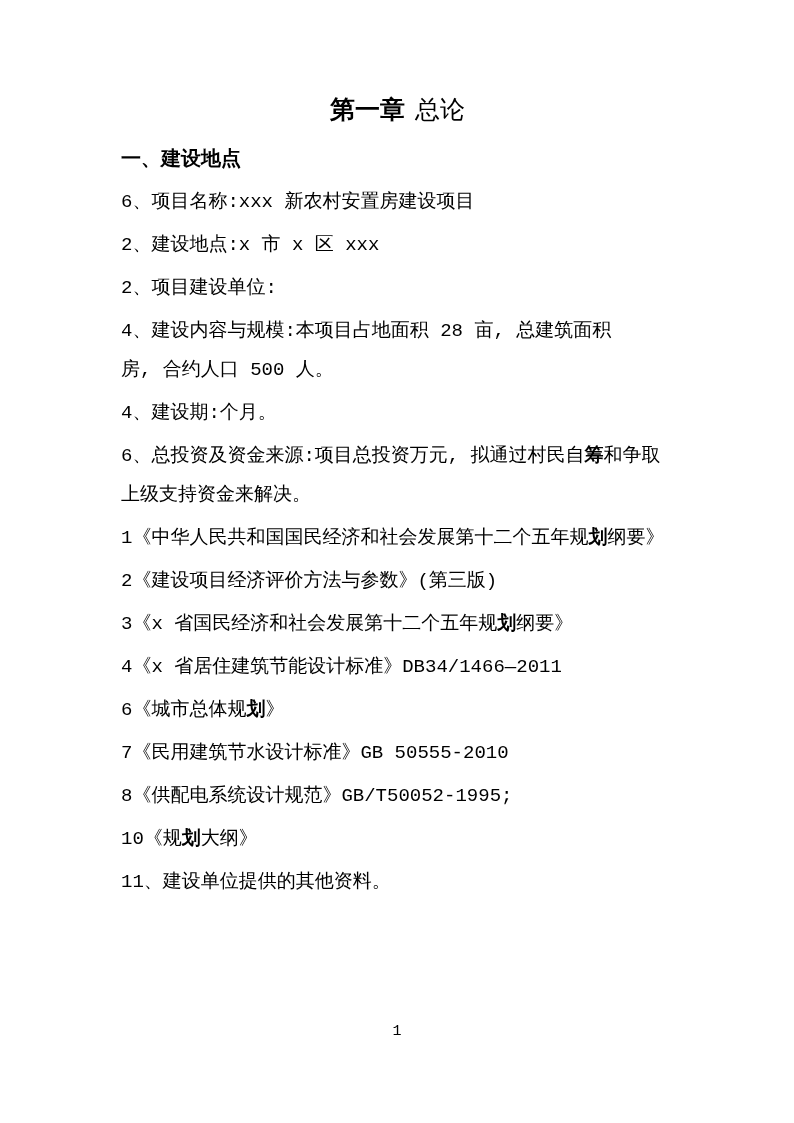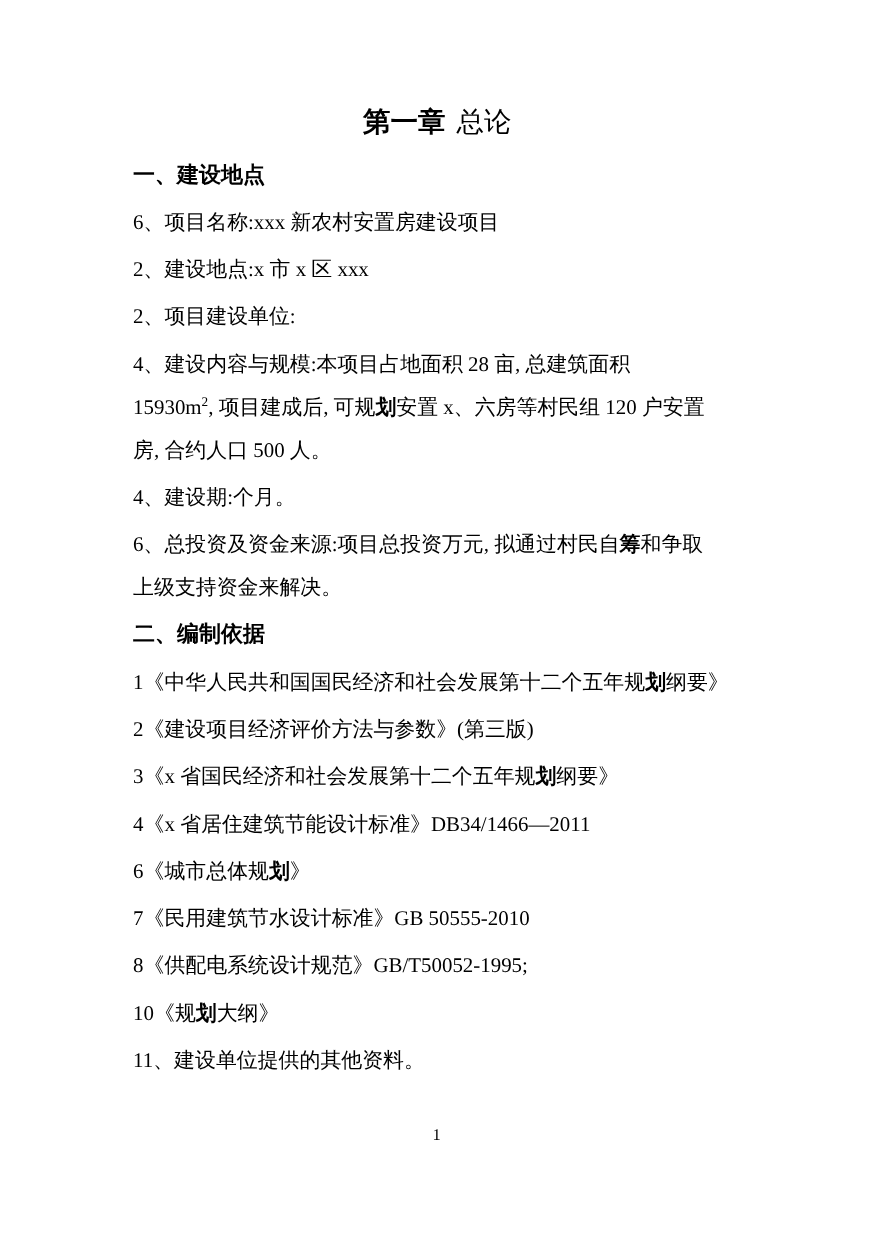--- a/index.html
+++ b/index.html
@@ -9,21 +9,21 @@
   }
   .page {
     position: relative;
     width: 794px;
     height: 1123px;
     margin: 0 auto;
     background: #ffffff;
     color: #000000;
     box-sizing: border-box;
     padding: 96px 120px 0 121px;
-    font-family: Liberation Serif, serif;
+    font-family: Liberation Mono, monospace;
     font-size: 19px;
     overflow: hidden;
   }
   .doc-title {
     text-align: center;
     font-size: 25px;
     line-height: 32px;
     margin-bottom: 12px;
     white-space: nowrap;
   }
@@ -77,32 +77,28 @@
         <div class="line"><span class="seg">6、项目名称:xxx 新农村安置房建设项目</span></div>
       </div>
       <div class="block para">
         <div class="line"><span class="seg">2、建设地点:x 市 x 区 xxx</span></div>
       </div>
       <div class="block para">
         <div class="line"><span class="seg">2、项目建设单位:</span></div>
       </div>
       <div class="block para">
         <div class="line"><span class="seg">4、建设内容与规模:本项目占地面积 28 亩, 总建筑面积</span></div>
-        <div class="line"><span class="seg">15930m</span><span class="seg sup">2</span><span class="seg">, 项目建成后, 可规</span><span class="seg b">划</span><span class="seg">安置 x、六房等村民组 120 户安置</span></div>
         <div class="line"><span class="seg">房, 合约人口 500 人。</span></div>
       </div>
       <div class="block para">
         <div class="line"><span class="seg">4、建设期:个月。</span></div>
       </div>
       <div class="block para">
         <div class="line"><span class="seg">6、总投资及资金来源:项目总投资万元, 拟通过村民自</span><span class="seg b">筹</span><span class="seg">和争取</span></div>
         <div class="line"><span class="seg">上级支持资金来解决。</span></div>
-      </div>
-      <div class="block heading">
-        <div class="line"><span class="seg">二、编制依据</span></div>
       </div>
       <div class="block para">
         <div class="line"><span class="seg">1《中华人民共和国国民经济和社会发展第十二个五年规</span><span class="seg b">划</span><span class="seg">纲要》</span></div>
       </div>
       <div class="block para">
         <div class="line"><span class="seg">2《建设项目经济评价方法与参数》(第三版)</span></div>
       </div>
       <div class="block para">
         <div class="line"><span class="seg">3《x 省国民经济和社会发展第十二个五年规</span><span class="seg b">划</span><span class="seg">纲要》</span></div>
       </div>

